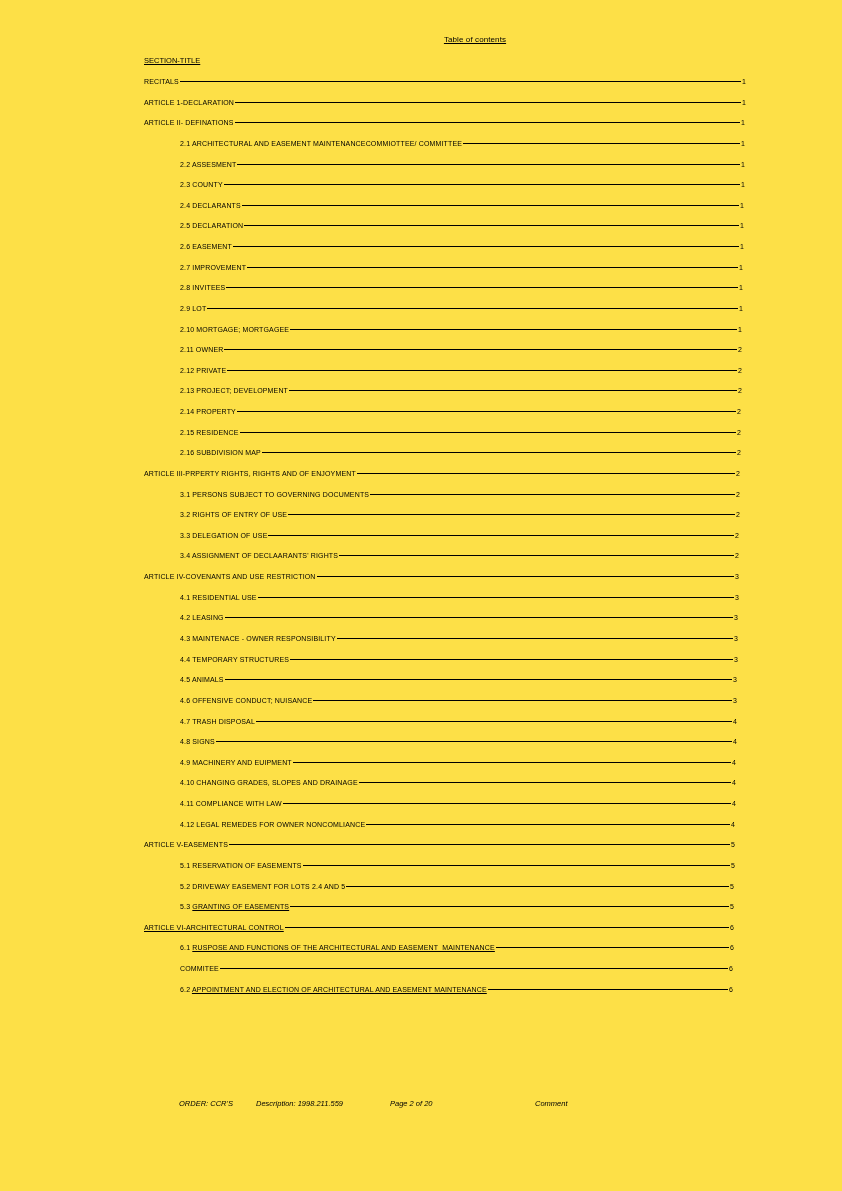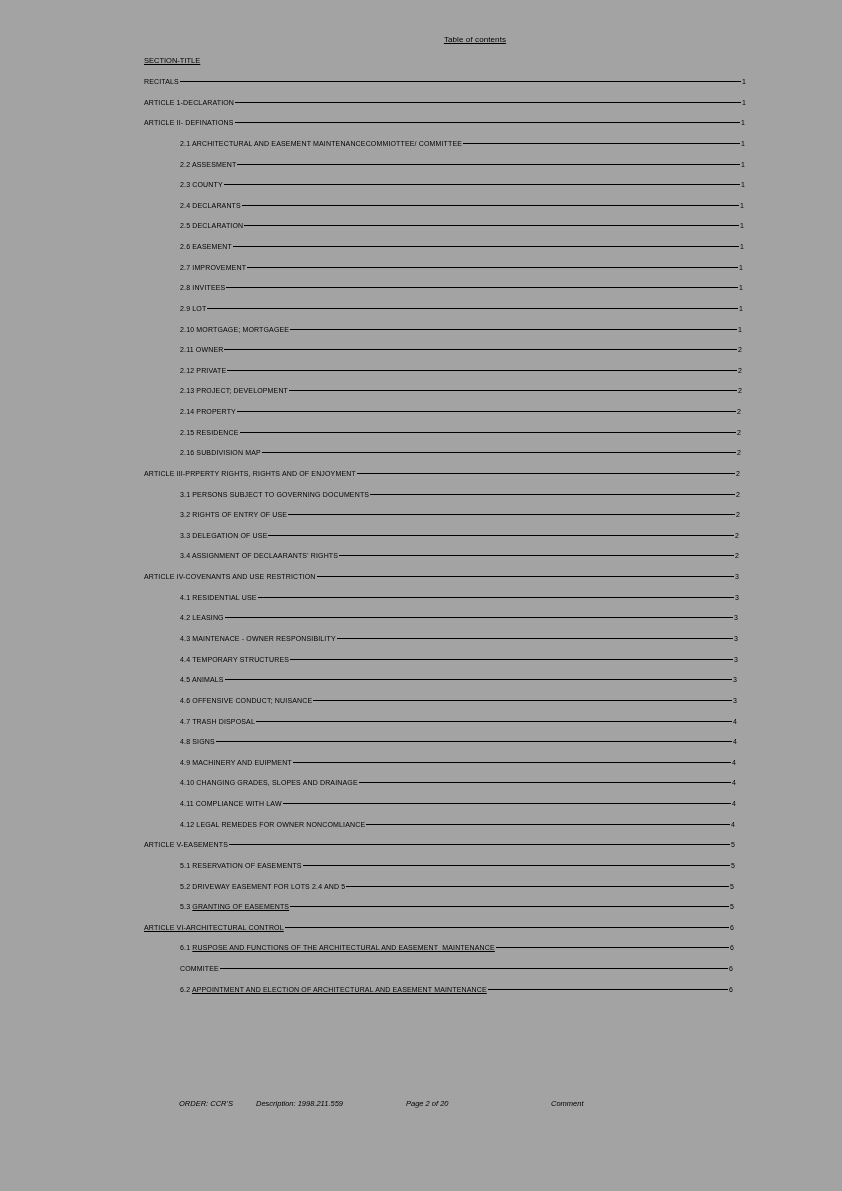--- a/index.html
+++ b/index.html
@@ -1,18 +1,18 @@
 <!DOCTYPE html>
 <html><head>
   <meta charset="utf-8">
   <style>
     html, body { margin: 0; padding: 0; background: #ffffff; }
     body { width: 842px; height: 1191px; position: relative; overflow: hidden;
            font-family: "Liberation Sans", sans-serif; color: #000; }
-    .page { position: absolute; left: 0; top: 0; width: 842px; height: 1191px; background: #a3a3a3; }
+    .page { position: absolute; left: 0; top: 0; width: 842px; height: 1191px; background: #fde047; }
     .toc-title { position: absolute; top: 35px; left: 0; width: 950px; text-align: center;
                  font-size: 8px; text-decoration: underline; letter-spacing: 0.1px; }
     .section-title { position: absolute; top: 56px; left: 144px; font-size: 7.5px;
                      text-decoration: underline; font-weight: 500; }
     .toc { position: absolute; top: 76px; left: 0; width: 842px; }
     .row { position: absolute; height: 10px; display: flex; align-items: center;
            font-size: 7px; white-space: nowrap; letter-spacing: 0.15px; }
     .row .label { flex: 0 0 auto; }
     .row .leader { flex: 1 1 auto; height: 1px; background: #000; margin: 0 1px; align-self: center; }
     .row .page-num { flex: 0 0 auto; font-size: 7px; }
@@ -249,17 +249,17 @@
       </div>
       <div class="row" style="left: 180px; width: 553px; top: 908px;">
         <span class="label"><span>6.2</span> <span class="u">APPOINTMENT AND ELECTION OF ARCHITECTURAL AND EASEMENT MAINTENANCE</span></span>
         <span class="leader"></span>
         <span class="page-num">6</span>
       </div>
     </div>
 
   <div class="footer">
     <span style="width:77px">ORDER: CCR'S</span>
-    <span style="width:150px">Description: 1998.211.559</span>
+    <span style="width:134px">Description: 1998.211.559</span>
     <span style="width:145px">Page 2 of 20</span>
     <span>Comment</span>
   </div>
 </div>
 
 </body></html>

